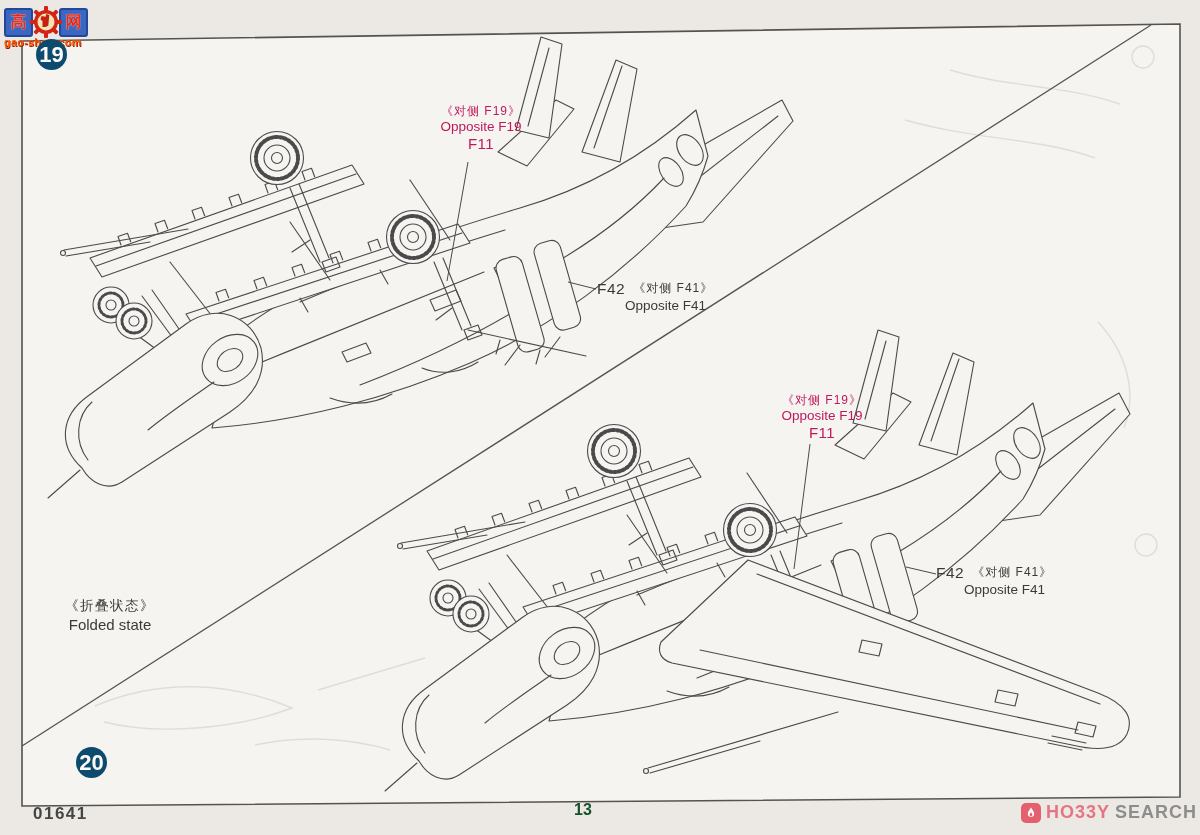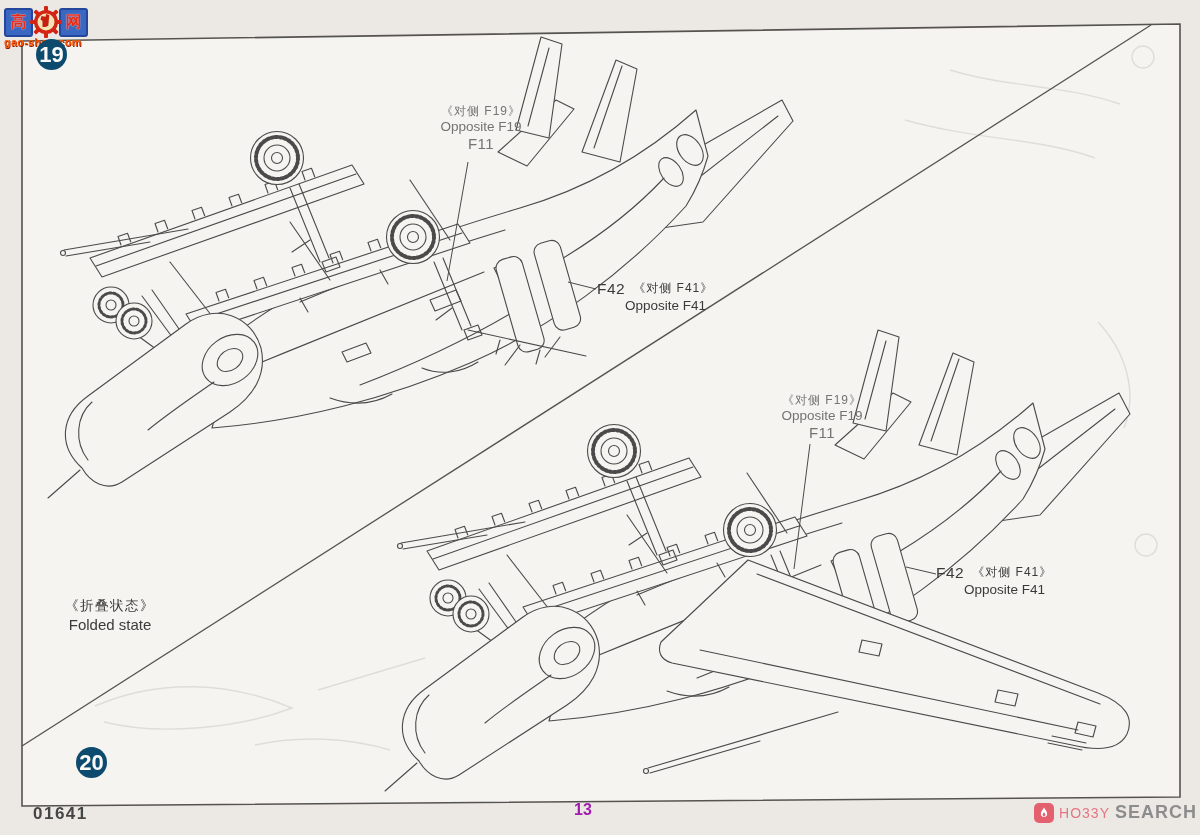--- a/index.html
+++ b/index.html
@@ -1,20 +1,20 @@
 <!DOCTYPE html>
 <html><head>
 <meta charset="utf-8">
 <style>
   html,body{margin:0;padding:0;background:#d8d6d2;}
   .page{position:relative;width:1200px;height:835px;background:#ece9e5;overflow:hidden;
         font-family:"Liberation Sans","DejaVu Sans",sans-serif;}
   svg.art{position:absolute;left:0;top:0;}
 
-  .callout{position:absolute;color:#737373;text-align:center;line-height:1.15;}
+  .callout{position:absolute;color:#be185d;text-align:center;line-height:1.15;}
   .callout .cn{font-size:12px;letter-spacing:1px;}
   .callout .en{font-size:13.5px;}
   .callout .part{font-size:15px;margin-top:1px;letter-spacing:.5px;}
 
   .callout-f42{position:absolute;color:#3a3a3a;line-height:1.15;}
   .callout-f42 .row{display:flex;align-items:center;gap:8px;}
   .callout-f42 .part{font-size:15.5px;letter-spacing:.5px;}
   .callout-f42 .cn{font-size:12px;letter-spacing:1px;}
   .callout-f42 .en{font-size:13.5px;margin-left:28px;}
 
@@ -22,35 +22,35 @@
   .state-label .cn{font-size:13.5px;letter-spacing:1.5px;}
   .state-label .en{font-size:15px;margin-top:2px;}
 
   .badge{position:absolute;width:31px;height:31px;border-radius:50%;background:#0c4a6e;
          color:#fbfaf8;font-weight:bold;font-size:22px;display:flex;align-items:center;
          justify-content:center;}
 
   .kit-number{position:absolute;left:33px;top:804px;font-size:17px;font-weight:bold;
               color:#454545;letter-spacing:1.5px;}
   .page-number{position:absolute;left:553px;top:801px;width:60px;text-align:center;
-               font-size:16px;font-weight:bold;color:#a21caf;}
+               font-size:16px;font-weight:bold;color:#14532d;}
 
   .gslogo{position:absolute;left:4px;top:5px;width:120px;}
   .gs-row{display:flex;align-items:center;}
   .gs-box{width:25px;height:25px;background:#3a67c2;border:2px solid #24479c;border-radius:3px;
           color:#e82a17;font-weight:bold;font-size:16px;display:flex;align-items:center;
           justify-content:center;text-shadow:0 0 1px #ffffff;}
   .gs-gear{width:34px;height:34px;margin:0 -4px;position:relative;z-index:2;}
   .gs-domain{font-size:11px;font-weight:bold;color:#ff5500;letter-spacing:.2px;margin-top:-3px;
              text-shadow:.6px .6px 0 #8c1d08;}
 
   .hslogo{position:absolute;right:3px;top:802px;display:flex;align-items:center;gap:5px;}
   .hs-icon{width:20px;height:20px;border-radius:5px;background:#e4606e;display:flex;
            align-items:center;justify-content:center;}
-  .hs-hobby{font-size:14px;font-weight:normal;color:#e57583;letter-spacing:1px;}
+  .hs-hobby{font-size:18px;font-weight:bold;color:#e57583;letter-spacing:1px;}
   .hs-search{font-size:18px;font-weight:600;color:#8d8d8d;letter-spacing:1px;}
 </style>
 </head>
 <body>
 
 <div class="page">
 
   <svg class="art" width="1200" height="835" viewBox="0 0 1200 835">
 
     <defs>

